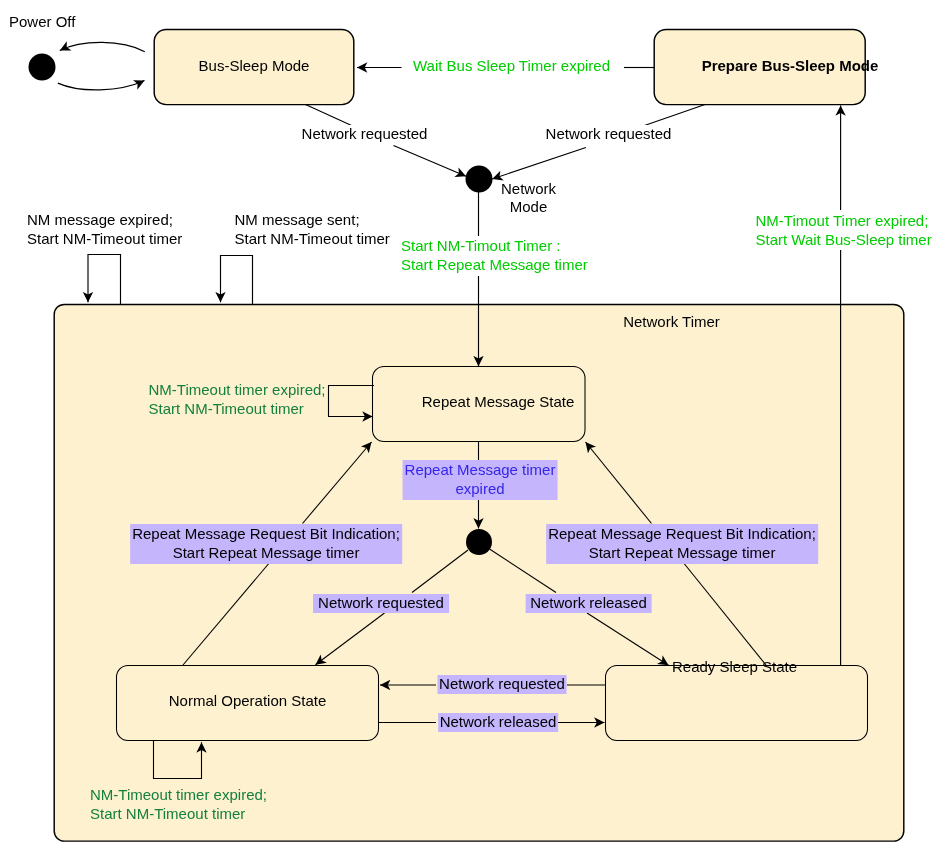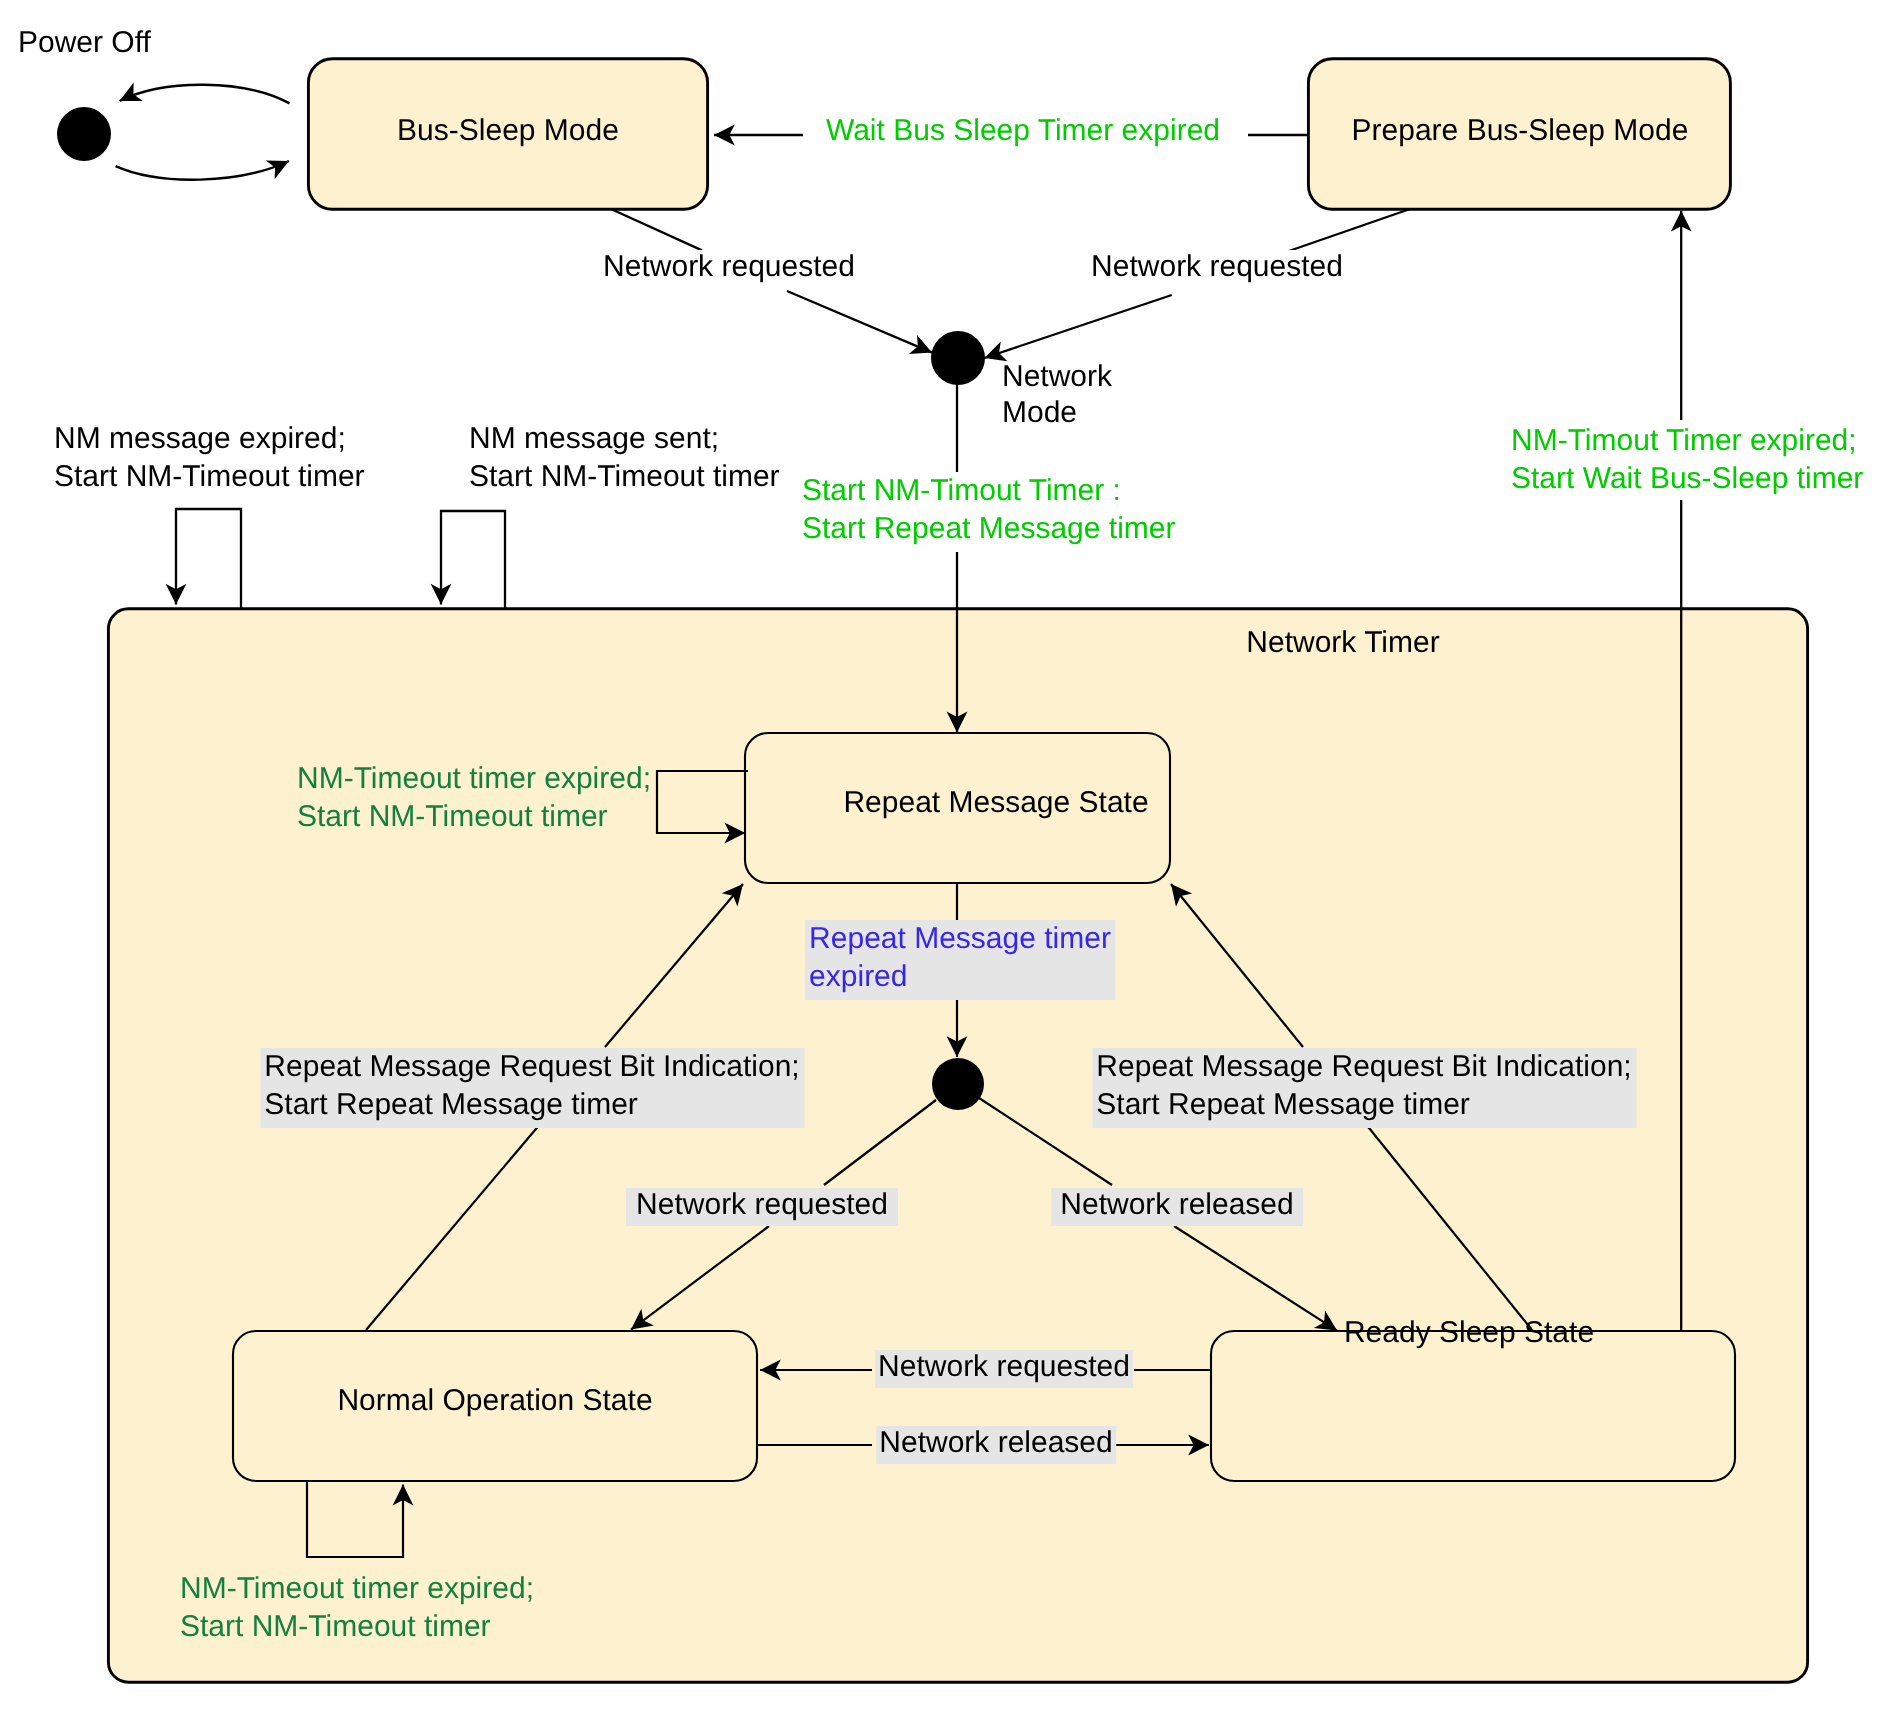--- a/index.html
+++ b/index.html
@@ -2,26 +2,26 @@
 <html><head>
 <meta charset="utf-8">
 <title>Network Management State Machine</title>
 <style>
   html,body{margin:0;padding:0;background:#ffffff;}
   body{width:948px;height:860px;overflow:hidden;
        font-family:"Liberation Sans",sans-serif;font-size:15px;color:#000;}
   #stage{position:relative;width:948px;height:860px;}
   svg#wires{position:absolute;left:0;top:0;}
   .lbl{position:absolute;white-space:nowrap;line-height:18.9px;font-size:15px;}
-  .ctr{transform:translateX(-50%);}
+  .ctr{transform:translateX(-50%);text-align:center;}
   .grn{color:#00cc00;}
   .red{color:#15803d;}
   .blu{color:#3526e8;}
   .bgw{background:#ffffff;}
-  .bgy{background:#e5e5e5;}
+  .bgy{background:#c4b5fd;}
 </style>
 </head>
 <body>
 
 <div id="stage">
 
 <svg id="wires" width="948" height="860" viewBox="0 0 948 860">
   <defs>
     <marker id="arw" markerWidth="14" markerHeight="12" refX="10.6" refY="5.3" orient="auto" markerUnits="userSpaceOnUse">
       <path d="M0.2,0.1 L10.6,5.3 L0.2,10.5 L2.9,5.3 Z" fill="#000"></path>
@@ -87,21 +87,21 @@
   <line x1="379" y1="722.5" x2="436" y2="722.5" stroke="#000" stroke-width="1.1"></line>
   <line x1="558" y1="722.5" x2="604.5" y2="722.5" stroke="#000" stroke-width="1.1" marker-end="url(#arw)"></line>
 
   <path d="M 153.5,740.5 L 153.5,778.5 L 201.5,778.5 L 201.5,742.3" fill="none" stroke="#000" stroke-width="1.1" marker-end="url(#arw)"></path>
 </svg>
 
 <div class="lbl" style="left:9px;top:13.25px;">Power Off</div>
 
 <div class="lbl ctr" style="left:254px;top:57.35px;">Bus-Sleep Mode</div>
 
-<div class="lbl ctr" style="left:760px;top:56.95px;">Prepare Bus-Sleep Mode</div>
+<div class="lbl ctr" style="left:790px;top:56.95px;font-weight:bold;">Prepare Bus-Sleep Mode</div>
 
 <div class="lbl ctr grn bgw" style="left:511.5px;top:57.15px;padding:0 6px;">Wait Bus Sleep Timer expired</div>
 
 <div class="lbl ctr bgw" style="left:364.5px;top:125.25px;padding:0 5px;">Network requested</div>
 
 <div class="lbl ctr bgw" style="left:608.5px;top:125.25px;padding:0 5px;">Network requested</div>
 
 <div class="lbl ctr" style="left:528.5px;top:179.5px;line-height:18.6px;">
   <div>Network</div>
   <div>Mode</div>

